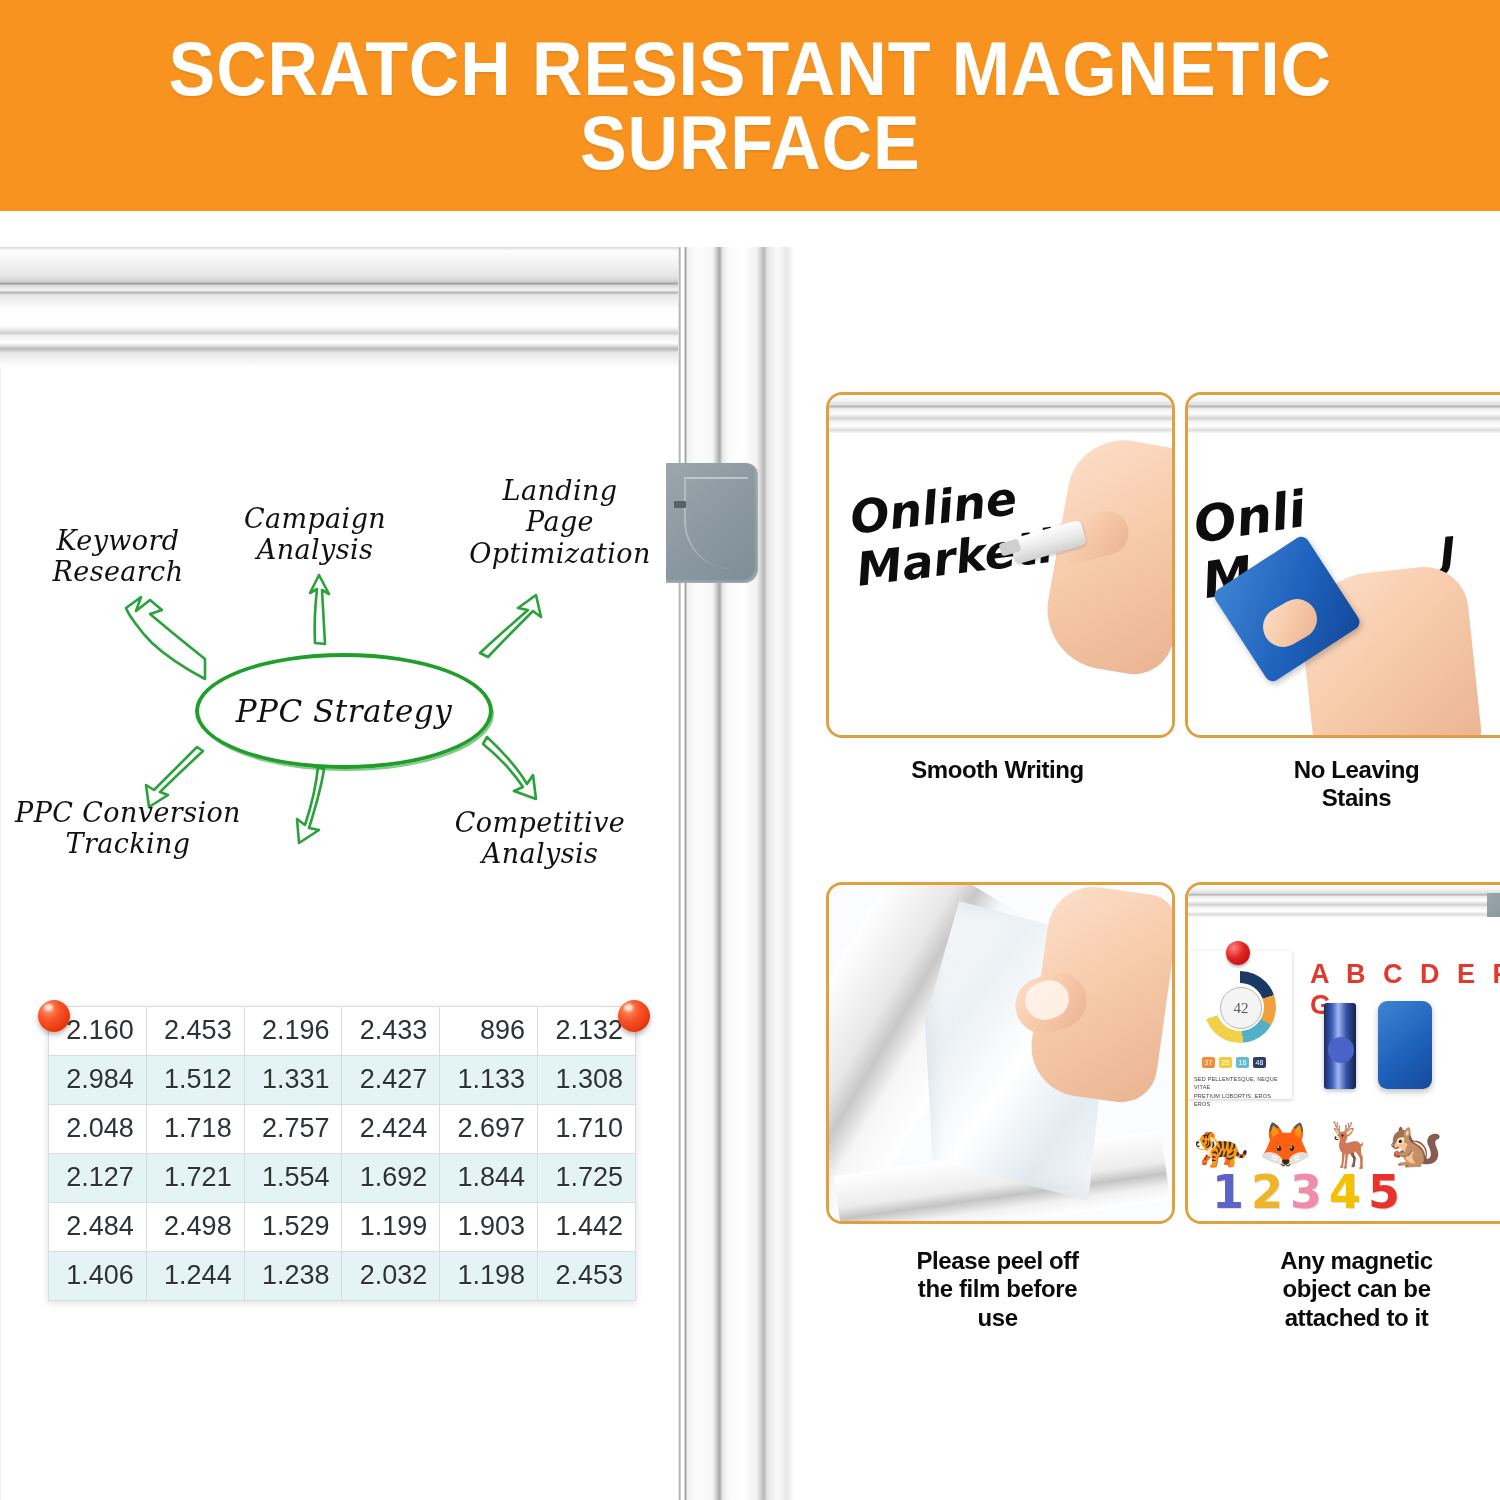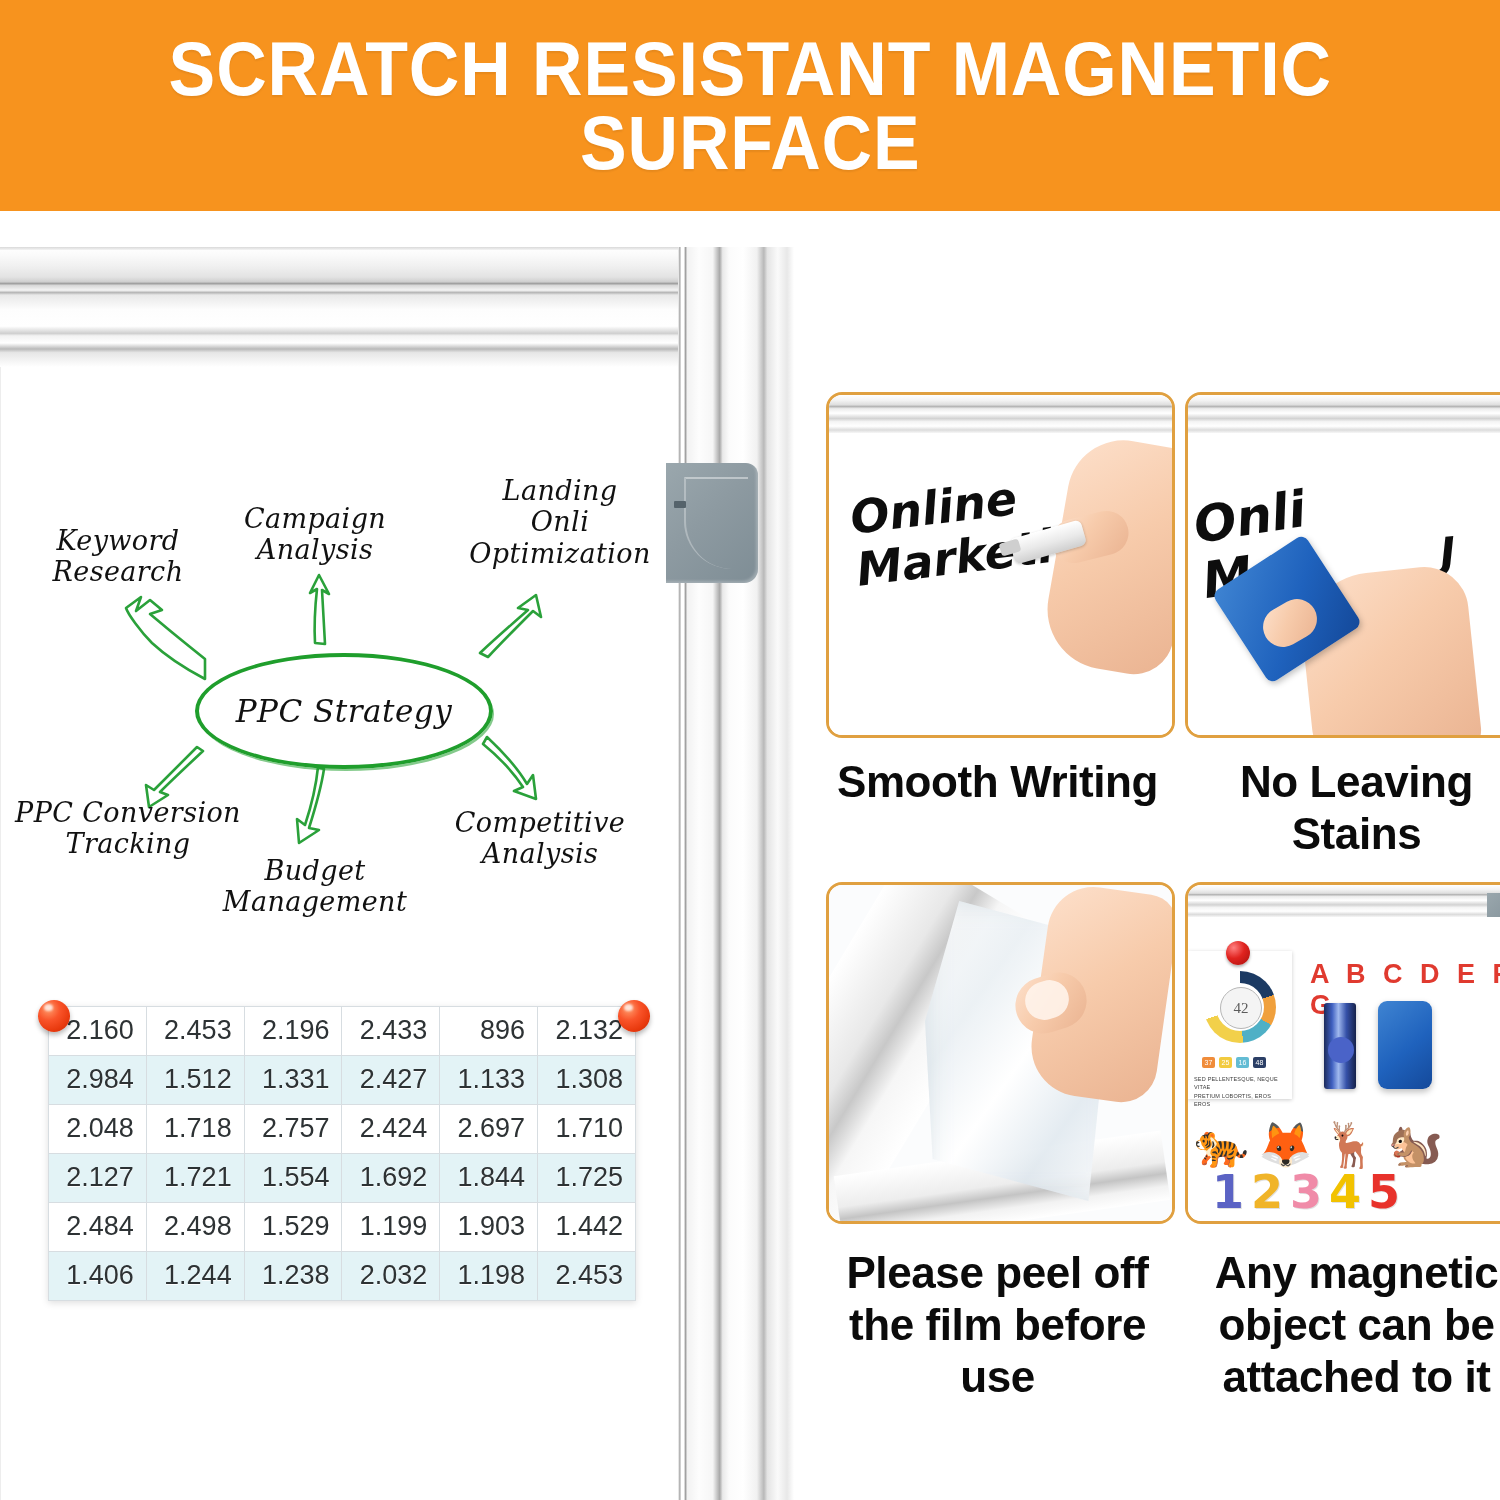--- a/index.html
+++ b/index.html
@@ -152,21 +152,21 @@
     position:absolute;
     border:3px solid #E0A040;
     border-radius:16px;
     background:#ffffff;
     overflow:hidden;
   }
   .caption{
     position:absolute;
     font-family:"Liberation Sans",sans-serif;
     font-weight:bold;
-    font-size:44px;
+    font-size:24px;
     line-height:1.18;
     color:#0b0b0b;
     text-align:center;
     white-space:pre-line;
     letter-spacing:-.4px;
   }
 
   
   .mini-rail{
     position:absolute;left:0;top:0;width:100%;height:38px;
@@ -298,26 +298,24 @@
 
       <div class="mm-center">
         <span>PPC Strategy</span>
       </div>
 
       <div class="mm-label" style="left:18px;top:78px;width:200px;">Keyword
 Research</div>
       <div class="mm-label" style="left:200px;top:18px;width:230px;margin-top:38px;">Campaign
 Analysis</div>
       <div class="mm-label" style="left:440px;top:28px;width:240px;">Landing
-Onli
+Page
 Optimization</div>
       <div class="mm-label" style="left:430px;top:360px;width:220px;">Competitive
 Analysis</div>
-      <div class="mm-label" style="left:185px;top:408px;width:260px;">Budget
-Management</div>
       <div class="mm-label" style="left:-12px;top:350px;width:280px;">PPC Conversion
 Tracking</div>
     </div>
 
     <div class="tablewrap">
       <table class="grid">
         <tbody id="table-body">
             <tr>
               <td>2.160</td>
               <td>2.453</td>

